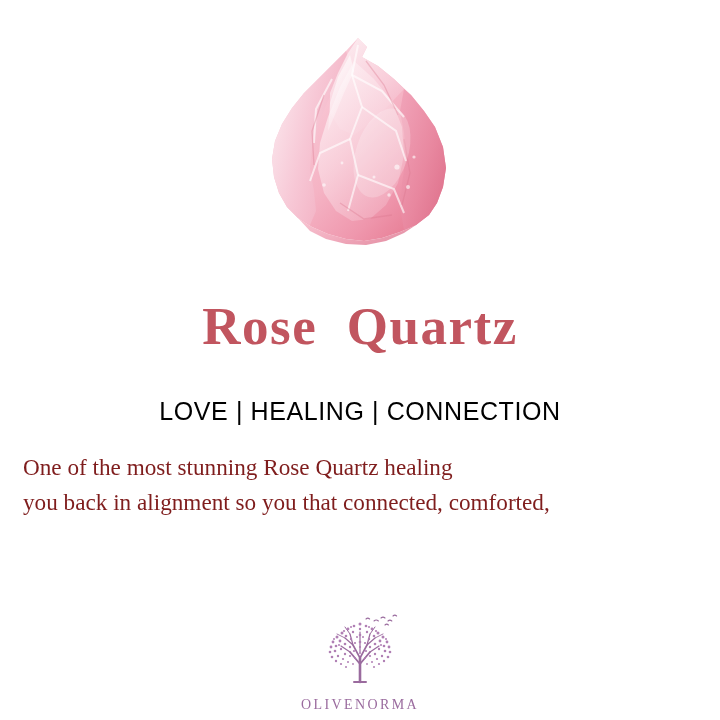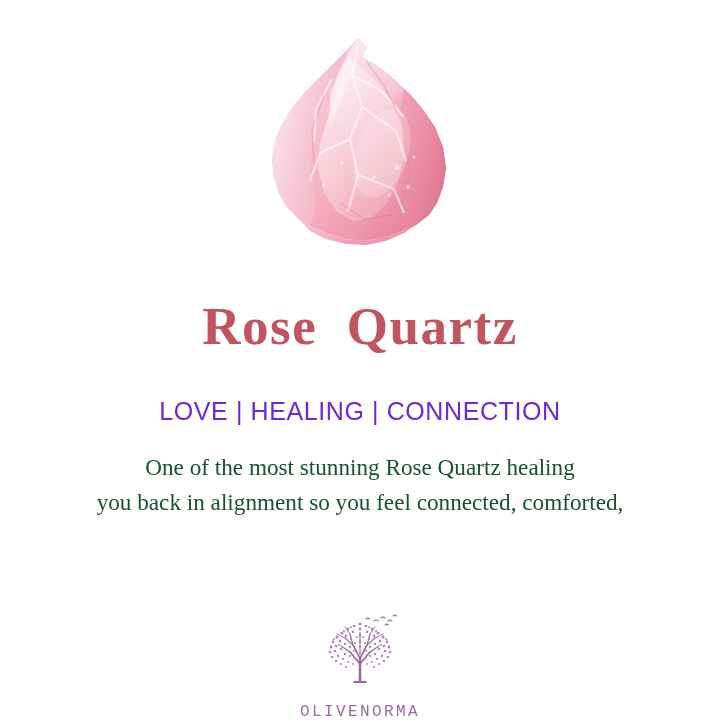--- a/index.html
+++ b/index.html
@@ -65,36 +65,35 @@
   .subtitle {
     position: absolute;
     left: 0;
     top: 396px;
     width: 720px;
     text-align: center;
     font-family: "Liberation Sans", sans-serif;
     font-size: 25px;
     font-weight: 300;
     letter-spacing: 0.6px;
-    color: #6d28d9;
+    color: #000000;
     line-height: 1.2;
     white-space: pre;
   }
 
   
   .body-copy {
     position: absolute;
-    left: 14px;
+    left: 23px;
     top: 450px;
     width: 692px;
-    text-align: center;
     font-family: "Liberation Serif", serif;
     font-size: 23.2px;
     font-weight: 400;
-    color: #14532d;
+    color: #7f1d1d;
     line-height: 35px;
   }
   .body-copy .ln {
     display: block;
     white-space: pre;
   }
 
   
   .logo {
     position: absolute;
@@ -104,23 +103,23 @@
     display: flex;
     flex-direction: column;
     align-items: center;
   }
   .logo-mark {
     display: block;
     width: 86px;
     height: 72px;
   }
   .logo-word {
-    margin-top: 19px;
-    font-family: Liberation Mono, monospace;
-    font-size: 16px;
+    margin-top: 13px;
+    font-family: Liberation Serif, serif;
+    font-size: 14px;
     letter-spacing: 2.4px;
     color: #9a6b9e;
     text-align: center;
     white-space: pre;
   }
 </style>
 </head>
 <body>
 
 <div class="page">
@@ -221,21 +220,21 @@
       </svg>
     </div>
   </div>
 
   <div class="title">Rose  Quartz</div>
 
   <div class="subtitle">LOVE | HEALING | CONNECTION</div>
 
   <div class="body-copy">
     <span class="ln">One of the most stunning Rose Quartz healing</span>
-    <span class="ln">you back in alignment so you feel connected, comforted,</span>
+    <span class="ln">you back in alignment so you that connected, comforted,</span>
   </div>
 
   <div class="logo">
     <svg class="logo-mark" viewBox="0 0 86 72" xmlns="http://www.w3.org/2000/svg">
 
       <g stroke="#9a6b9e" fill="none" stroke-linecap="round">
         <path d="M43 70 L43 46" stroke-width="2.6"></path>
         <path d="M43 70 L37 70 M43 70 L49 70" stroke-width="2"></path>
         <path d="M43 52 L33 40 M43 52 L53 40" stroke-width="1.8"></path>
         <path d="M43 46 L36 33 M43 46 L50 33" stroke-width="1.6"></path>

